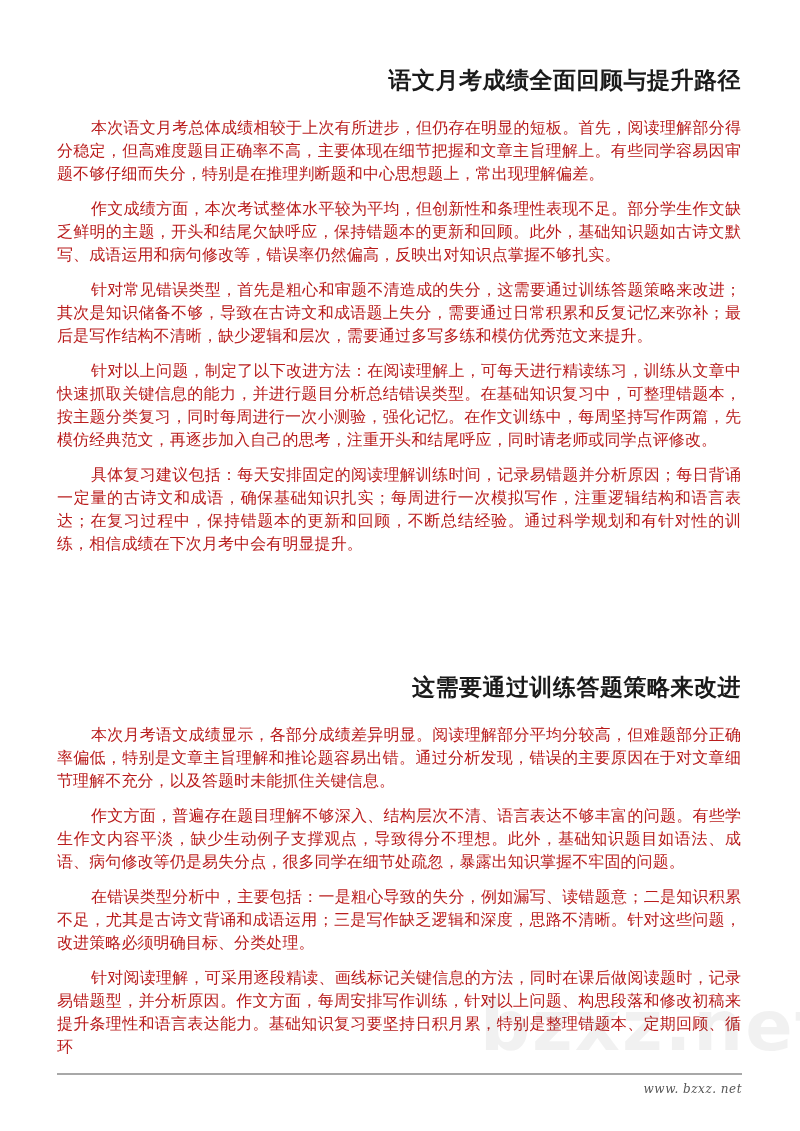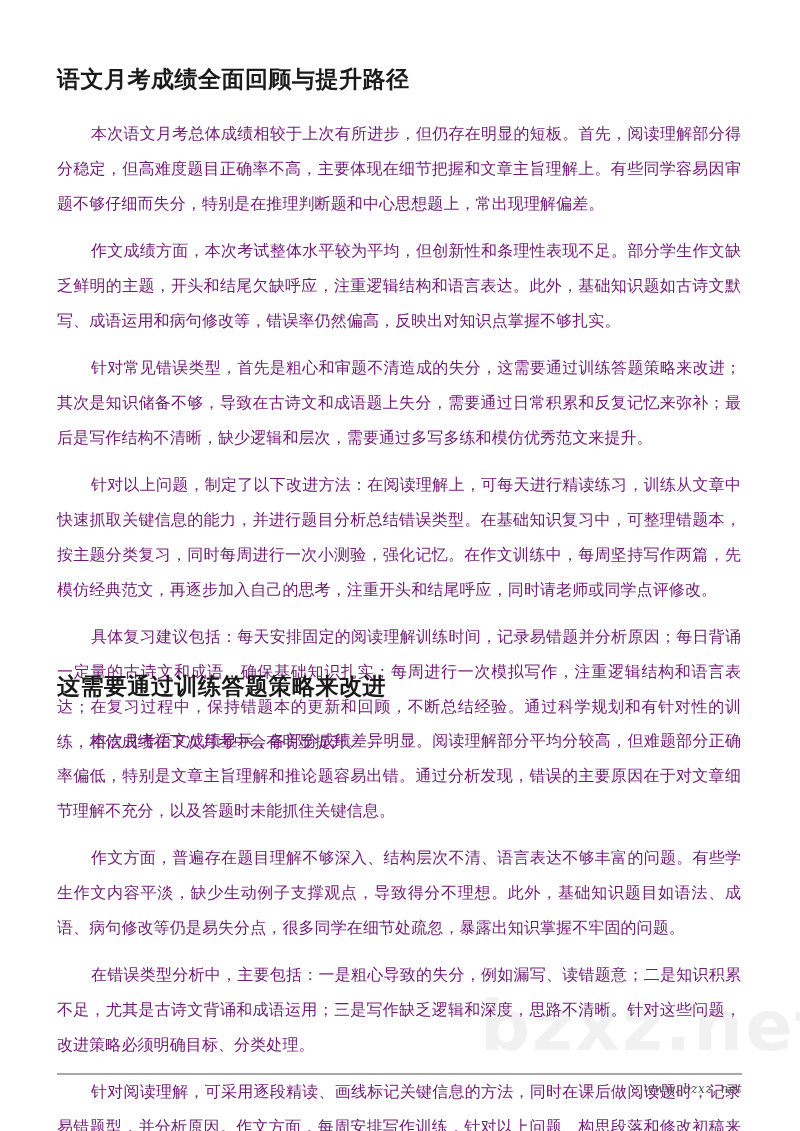--- a/index.html
+++ b/index.html
@@ -3,38 +3,38 @@
   <meta charset="utf-8">
   <style>
     html, body { margin: 0; padding: 0; background: #ffffff; }
     body {
       width: 800px; height: 1131px; position: relative; overflow: hidden;
       font-family: "DejaVu Serif", "Liberation Serif", serif;
       color: #2a2a2a;
     }
     .page { position: absolute; left: 57px; top: 0; width: 684px; }
     .section-title {
-      font-family: Liberation Mono, monospace;
+      font-family: Liberation Serif, serif;
       font-weight: bold;
       font-size: 23px;
       letter-spacing: 0.5px;
-      text-align: left;
+      text-align: right;
       color: #1a1a1a;
       margin: 0;
       height: 34px; line-height: 34px;
       position: absolute; left: 0; width: 684px;
     }
     .body-block { position: absolute; left: 0; width: 684px; }
     .para {
       font-size: 16px;
-      line-height: 35px;
+      line-height: 23px;
       text-indent: 34px;
       text-align: justify;
       margin: 0 0 12px 0;
-      color: #701a75;
+      color: #b91c1c;
       letter-spacing: 0.1px;
     }
     .footer-rule {
       position: absolute; left: 57px; top: 1073px; width: 685px; height: 2px;
       background: #a8a8a8;
     }
     .footer-url {
       position: absolute; right: 58px; top: 1082px;
       font-family: "DejaVu Serif", "Liberation Serif", serif;
       font-style: italic; font-size: 12px; color: #555;
@@ -47,21 +47,21 @@
       opacity: 0.05; pointer-events: none; letter-spacing: 2px;
     }
   </style>
 </head>
 <body>
 
 <div class="page">
   <h1 class="section-title" style="top:64px">语文月考成绩全面回顾与提升路径</h1>
   <div class="body-block" style="top:116px">
     <p class="para">本次语文月考总体成绩相较于上次有所进步，但仍存在明显的短板。首先，阅读理解部分得分稳定，但高难度题目正确率不高，主要体现在细节把握和文章主旨理解上。有些同学容易因审题不够仔细而失分，特别是在推理判断题和中心思想题上，常出现理解偏差。</p>
-    <p class="para">作文成绩方面，本次考试整体水平较为平均，但创新性和条理性表现不足。部分学生作文缺乏鲜明的主题，开头和结尾欠缺呼应，注重逻辑结构和语言表达。此外，基础知识题如古诗文默写、成语运用和病句修改等，错误率仍然偏高，反映出对知识点掌握不够扎实。</p>
+    <p class="para">作文成绩方面，本次考试整体水平较为平均，但创新性和条理性表现不足。部分学生作文缺乏鲜明的主题，开头和结尾欠缺呼应，保持错题本的更新和回顾。此外，基础知识题如古诗文默写、成语运用和病句修改等，错误率仍然偏高，反映出对知识点掌握不够扎实。</p>
     <p class="para">针对常见错误类型，首先是粗心和审题不清造成的失分，这需要通过训练答题策略来改进；其次是知识储备不够，导致在古诗文和成语题上失分，需要通过日常积累和反复记忆来弥补；最后是写作结构不清晰，缺少逻辑和层次，需要通过多写多练和模仿优秀范文来提升。</p>
     <p class="para">针对以上问题，制定了以下改进方法：在阅读理解上，可每天进行精读练习，训练从文章中快速抓取关键信息的能力，并进行题目分析总结错误类型。在基础知识复习中，可整理错题本，按主题分类复习，同时每周进行一次小测验，强化记忆。在作文训练中，每周坚持写作两篇，先模仿经典范文，再逐步加入自己的思考，注重开头和结尾呼应，同时请老师或同学点评修改。</p>
     <p class="para">具体复习建议包括：每天安排固定的阅读理解训练时间，记录易错题并分析原因；每日背诵一定量的古诗文和成语，确保基础知识扎实；每周进行一次模拟写作，注重逻辑结构和语言表达；在复习过程中，保持错题本的更新和回顾，不断总结经验。通过科学规划和有针对性的训练，相信成绩在下次月考中会有明显提升。</p>
   </div>
 
   <h1 class="section-title" style="top:671px">这需要通过训练答题策略来改进</h1>
   <div class="body-block" style="top:723px">
     <p class="para">本次月考语文成绩显示，各部分成绩差异明显。阅读理解部分平均分较高，但难题部分正确率偏低，特别是文章主旨理解和推论题容易出错。通过分析发现，错误的主要原因在于对文章细节理解不充分，以及答题时未能抓住关键信息。</p>
     <p class="para">作文方面，普遍存在题目理解不够深入、结构层次不清、语言表达不够丰富的问题。有些学生作文内容平淡，缺少生动例子支撑观点，导致得分不理想。此外，基础知识题目如语法、成语、病句修改等仍是易失分点，很多同学在细节处疏忽，暴露出知识掌握不牢固的问题。</p>
     <p class="para">在错误类型分析中，主要包括：一是粗心导致的失分，例如漏写、读错题意；二是知识积累不足，尤其是古诗文背诵和成语运用；三是写作缺乏逻辑和深度，思路不清晰。针对这些问题，改进策略必须明确目标、分类处理。</p>

